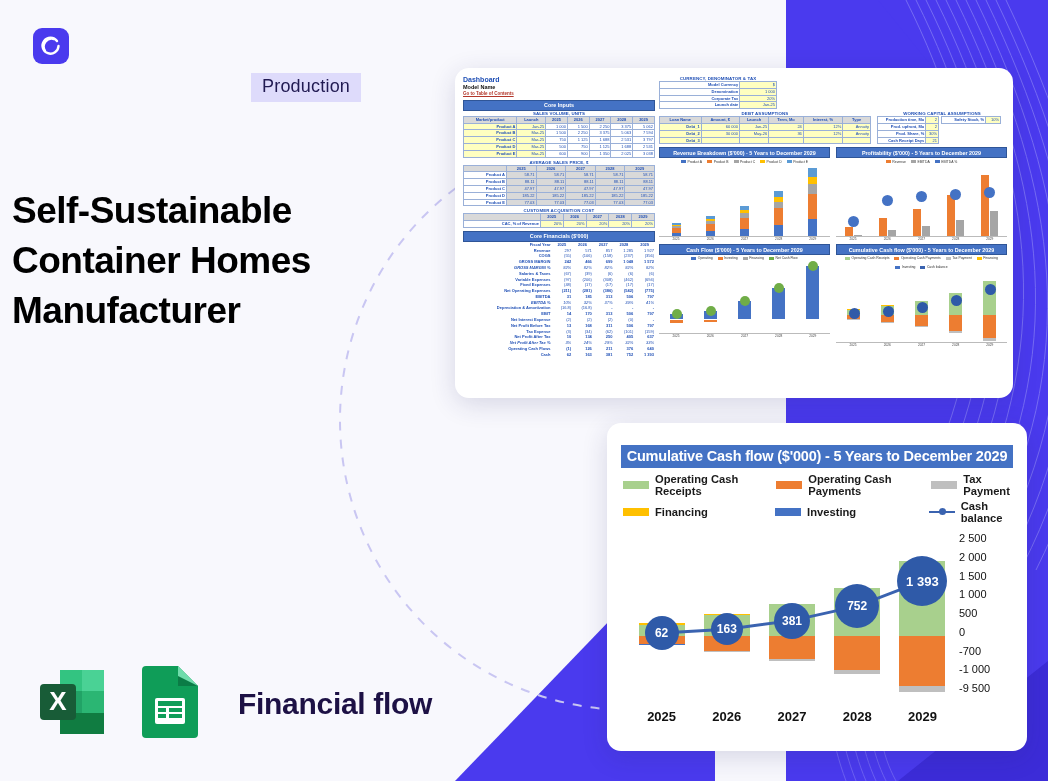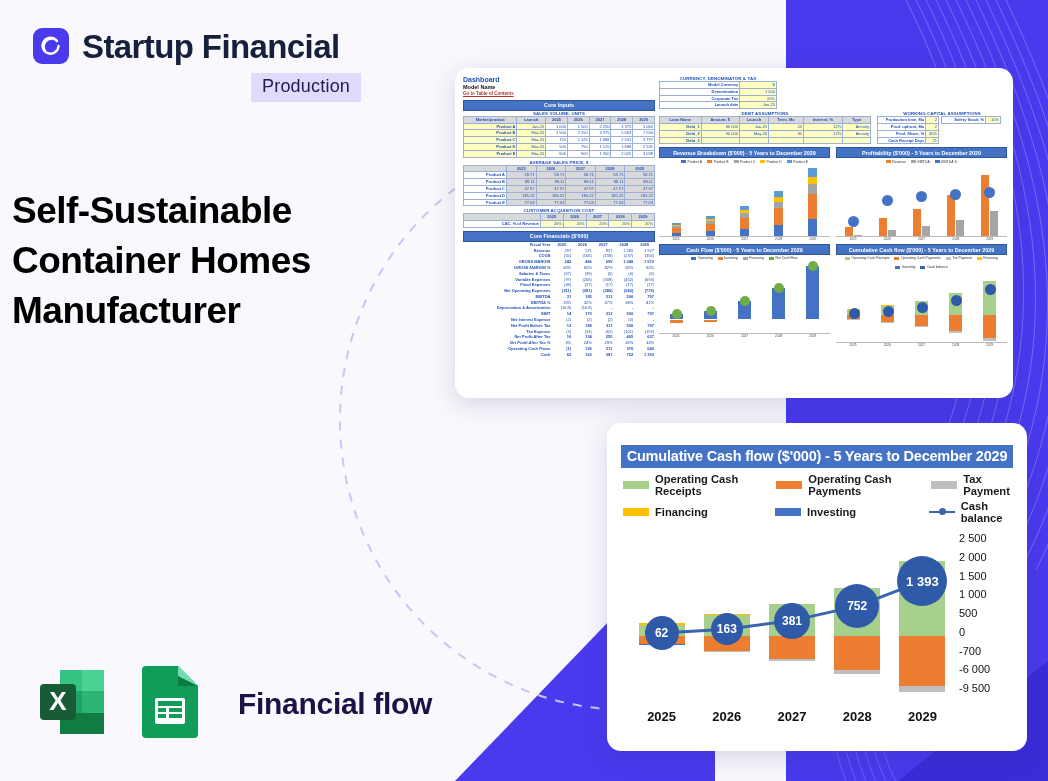--- a/index.html
+++ b/index.html
@@ -189,21 +189,20 @@
 </div>
 
 <div class="logo-wrap">
   <div class="logo-row">
     <span class="logo-mark">
       <svg width="24" height="24" viewBox="0 0 24 24">
         <path d="M18 7a8 8 0 1 0 1.5 5" fill="none" stroke="#fff" stroke-width="2.4" stroke-linecap="round"></path>
         <path d="M6 17a8 8 0 0 1 9-12" fill="none" stroke="#fff" stroke-width="2.4" stroke-linecap="round"></path>
       </svg>
     </span>
-    <span class="logo-text">Startup Financial</span>
   </div>
   <div class="logo-sub">Production</div>
 </div>
 
 <h1 class="headline">Self-Sustainable Container Homes Manufacturer</h1>
 
 <div class="badges">
   <span>
     <svg width="80" height="80" viewBox="0 0 80 80">
       <rect x="28" y="8" width="44" height="64" rx="2" fill="#21a366"></rect>
@@ -877,21 +876,21 @@
         <div class="cc-marker" style="left:268.40000000000003px;top:18.173000000000002px;width:50px;height:50px;font-size:13px">1 393</div>
       </div>
     <div class="cc-yaxis" id="cc-yaxis">
         <span>2 500</span>
         <span>2 000</span>
         <span>1 500</span>
         <span>1 000</span>
         <span>500</span>
         <span>0</span>
         <span>-700</span>
-        <span>-6 000</span>
+        <span>-1 000</span>
         <span>-9 500</span>
       </div>
     <div class="cc-xaxis" id="cc-xaxis">
         <span class="cc-xlab">2025</span>
         <span class="cc-xlab">2026</span>
         <span class="cc-xlab">2027</span>
         <span class="cc-xlab">2028</span>
         <span class="cc-xlab">2029</span>
       </div>
   </div>

